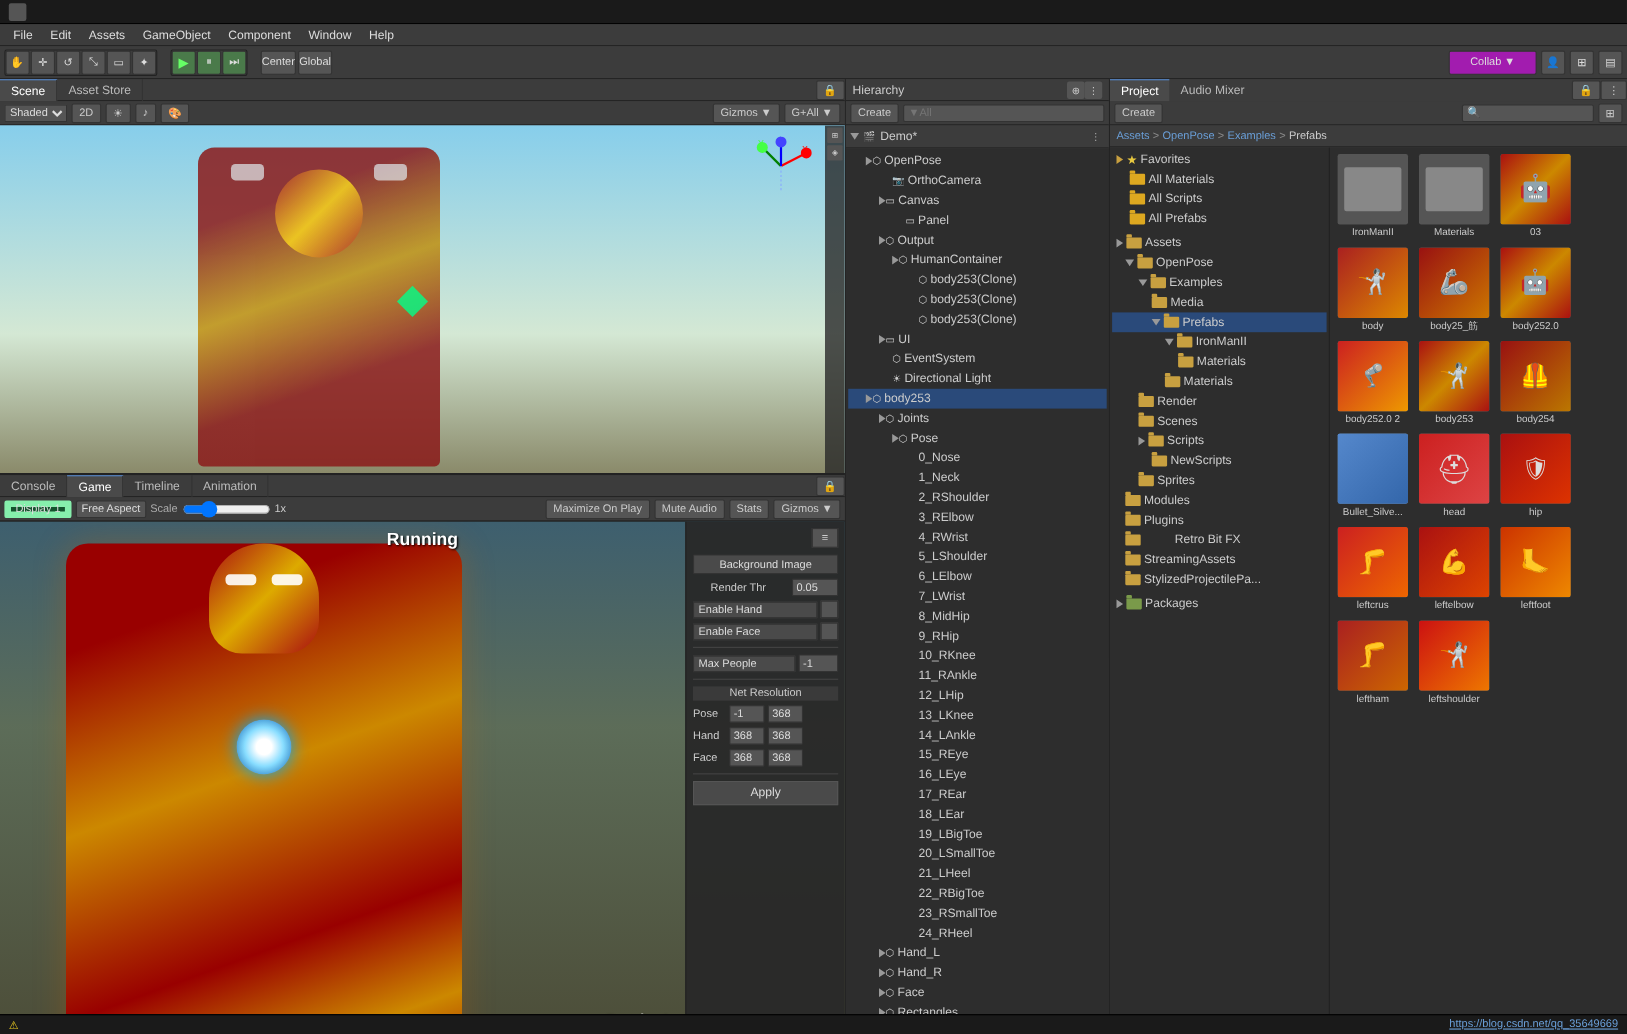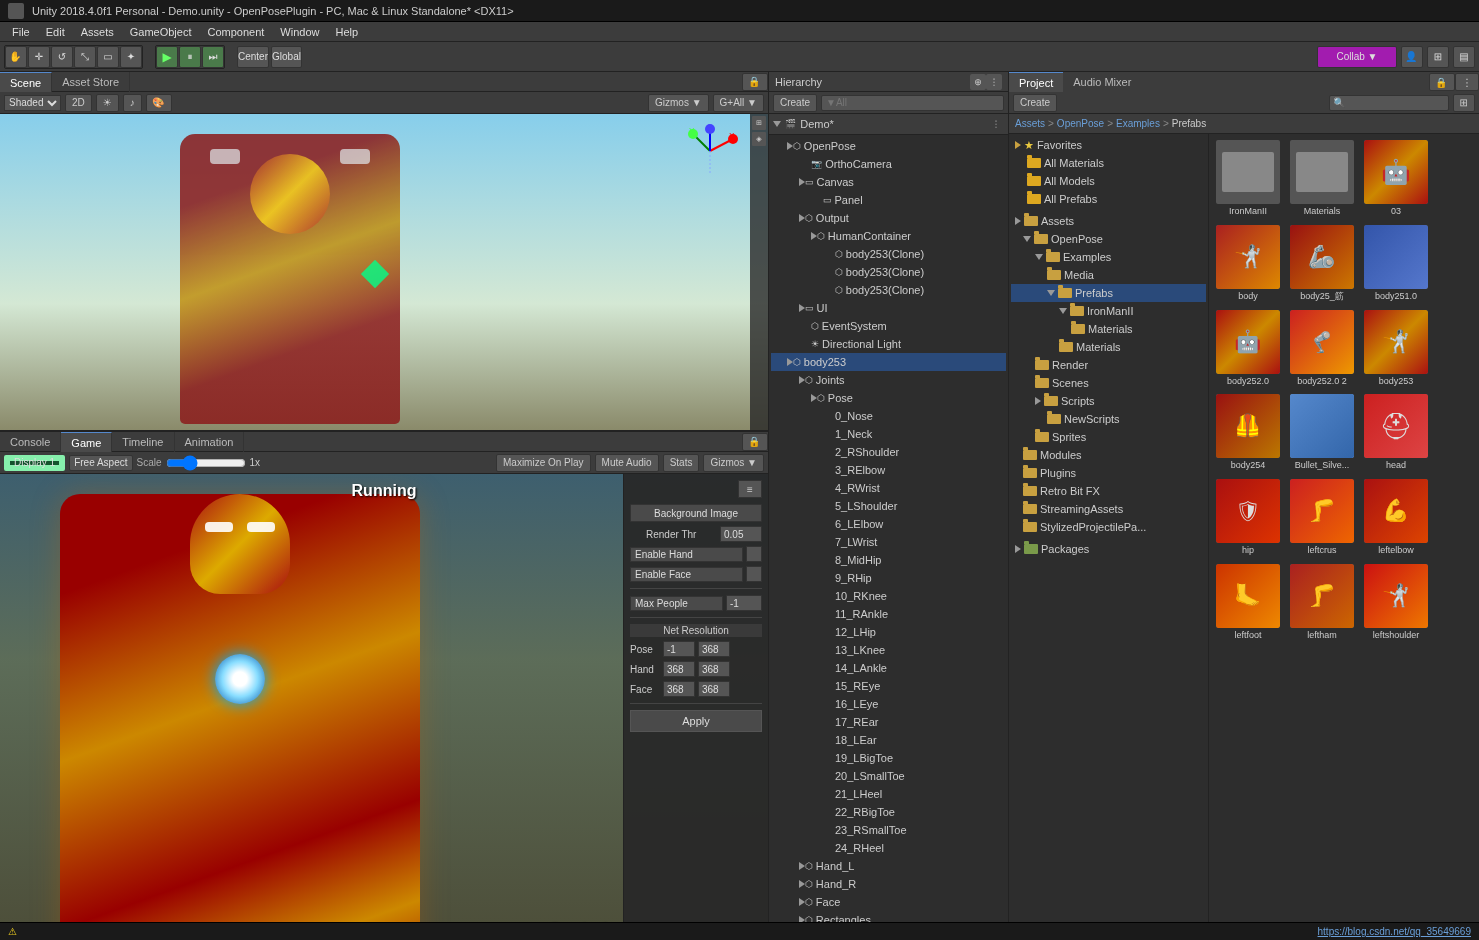--- a/index.html
+++ b/index.html
@@ -128,21 +128,20 @@
     .folder-pkg { background: #7a9a4a; }
     .folder-pkg::before { background: #7a9a4a; }
     .folder-fav { background: #dda820; }
     .folder-fav::before { background: #dda820; }
   </style>
 </head>
 <body>
 
 <div id="titlebar">
   <span class="unity-icon"></span>
-  <span>Unity 2018.4.0f1 Personal - Demo.unity - OpenPosePlugin - PC, Mac &amp; Linux Standalone* &lt;DX11&gt;</span>
 </div>
 
 <div id="menubar">
   <span class="menu-item">File</span>
   <span class="menu-item">Edit</span>
   <span class="menu-item">Assets</span>
   <span class="menu-item">GameObject</span>
   <span class="menu-item">Component</span>
   <span class="menu-item">Window</span>
   <span class="menu-item">Help</span>
@@ -595,21 +594,21 @@
           <span class="tri-right" style="margin-right:3px; border-left-color:#c8a040;"></span>
           <span style="color:#e8c840; margin-right:3px; font-size:11px;">★</span>
           <span>Favorites</span>
         </div>
         <div class="project-tree-item indent1">
           <div class="folder-icon folder-fav"></div>
           <span>All Materials</span>
         </div>
         <div class="project-tree-item indent1">
           <div class="folder-icon folder-fav"></div>
-          <span>All Models</span>
+          <span>All Scripts</span>
         </div>
         <div class="project-tree-item indent1">
           <div class="folder-icon folder-fav"></div>
           <span>All Prefabs</span>
         </div>
 
         <div class="project-tree-item" style="margin-top:4px;">
           <span class="tri-right" style="margin-right:3px;"></span>
           <div class="folder-icon" style="margin-right:3px;"></div>
           <span>Assets</span>
@@ -668,21 +667,21 @@
           <span>Sprites</span>
         </div>
         <div class="project-tree-item" style="padding-left:12px;">
           <div class="folder-icon" style="margin-right:3px;"></div>
           <span>Modules</span>
         </div>
         <div class="project-tree-item" style="padding-left:12px;">
           <div class="folder-icon" style="margin-right:3px;"></div>
           <span>Plugins</span>
         </div>
-        <div class="project-tree-item" style="padding-left:12px;">
+        <div class="project-tree-item" style="padding-left:12px;gap:28px;">
           <div class="folder-icon" style="margin-right:3px;"></div>
           <span>Retro Bit FX</span>
         </div>
         <div class="project-tree-item" style="padding-left:12px;">
           <div class="folder-icon" style="margin-right:3px;"></div>
           <span>StreamingAssets</span>
         </div>
         <div class="project-tree-item" style="padding-left:12px;">
           <div class="folder-icon" style="margin-right:3px;"></div>
           <span>StylizedProjectilePa...</span>
@@ -724,26 +723,20 @@
           <div class="asset-name">body</div>
         </div>
 
         <div class="asset-item">
           <div class="asset-thumb">
             <div style="width:64px; height:64px; background:linear-gradient(135deg,#991111,#cc7700); border-radius:2px; display:flex; align-items:center; justify-content:center; font-size:22px;">🦾</div>
           </div>
           <div class="asset-name">body25_筋</div>
         </div>
 
-        <div class="asset-item">
-          <div class="asset-thumb">
-            <div style="width:64px; height:64px; background:linear-gradient(135deg,#3355aa,#5577cc); border-radius:2px;"></div>
-          </div>
-          <div class="asset-name">body251.0</div>
-        </div>
 
         <div class="asset-item">
           <div class="asset-thumb">
             <div style="width:64px; height:64px; background:linear-gradient(135deg,#aa1010,#cc8800,#aa1010); border-radius:2px; display:flex; align-items:center; justify-content:center; font-size:22px;">🤖</div>
           </div>
           <div class="asset-name">body252.0</div>
         </div>
 
         <div class="asset-item">
           <div class="asset-thumb">

